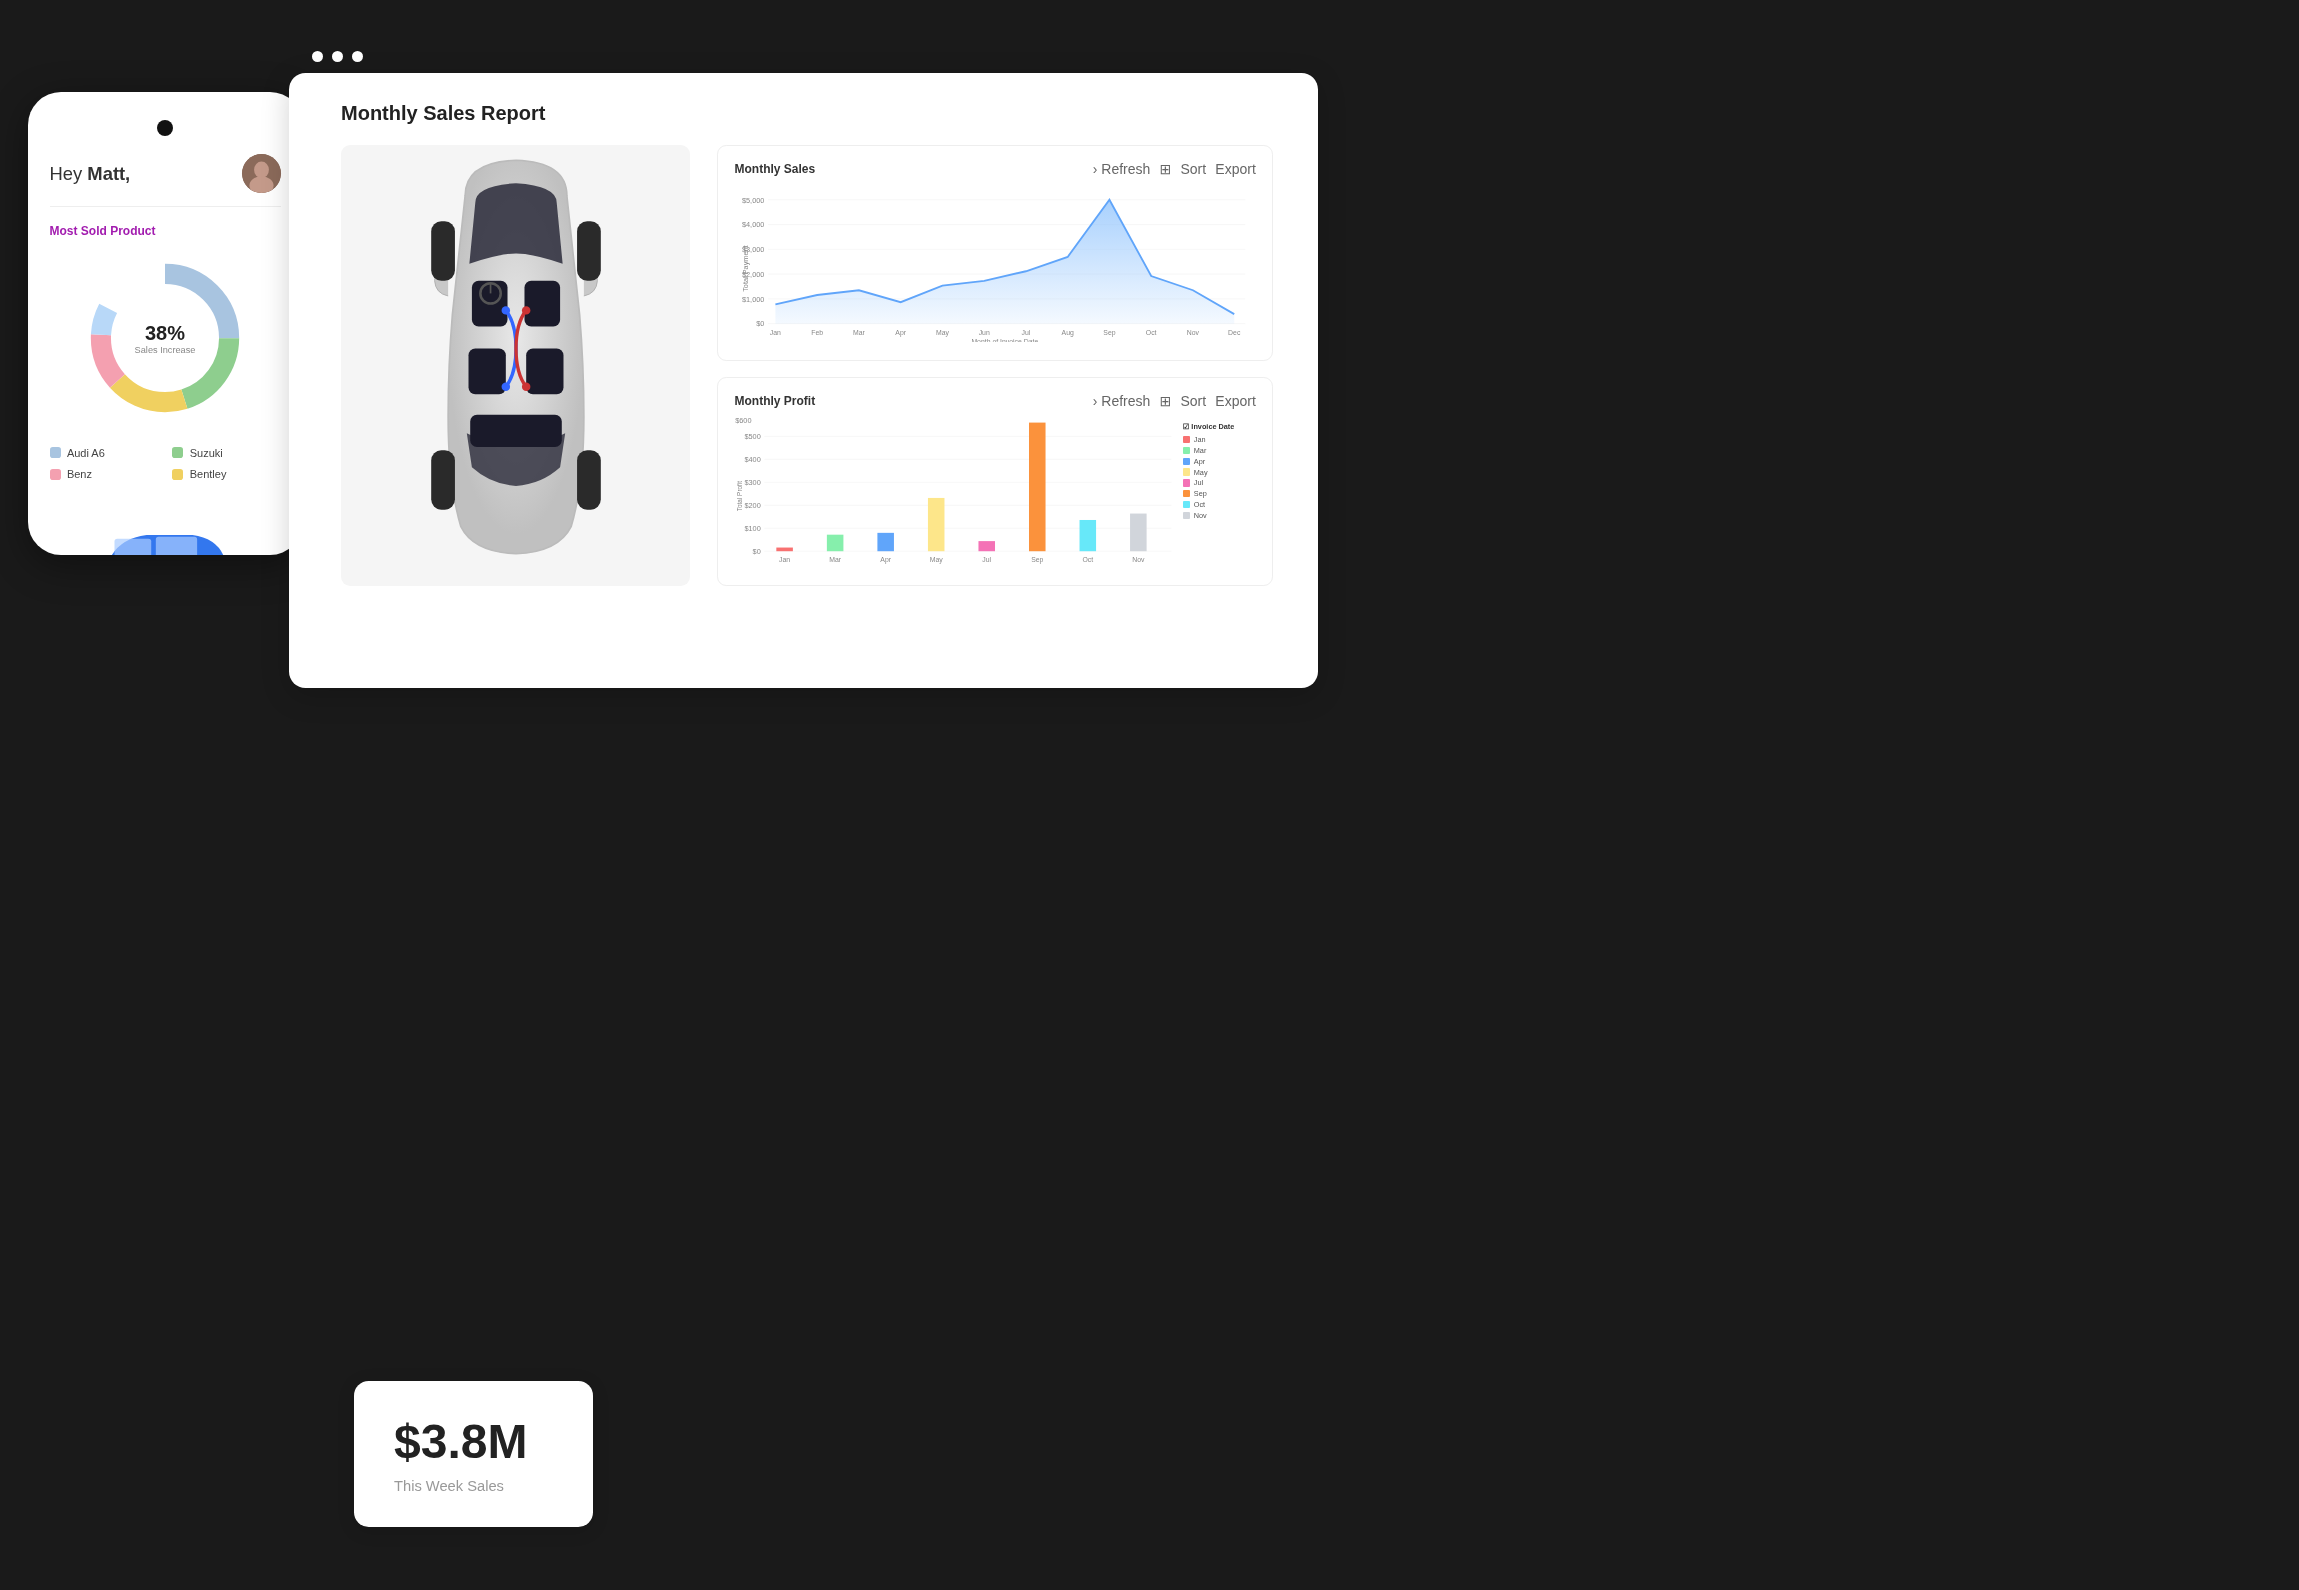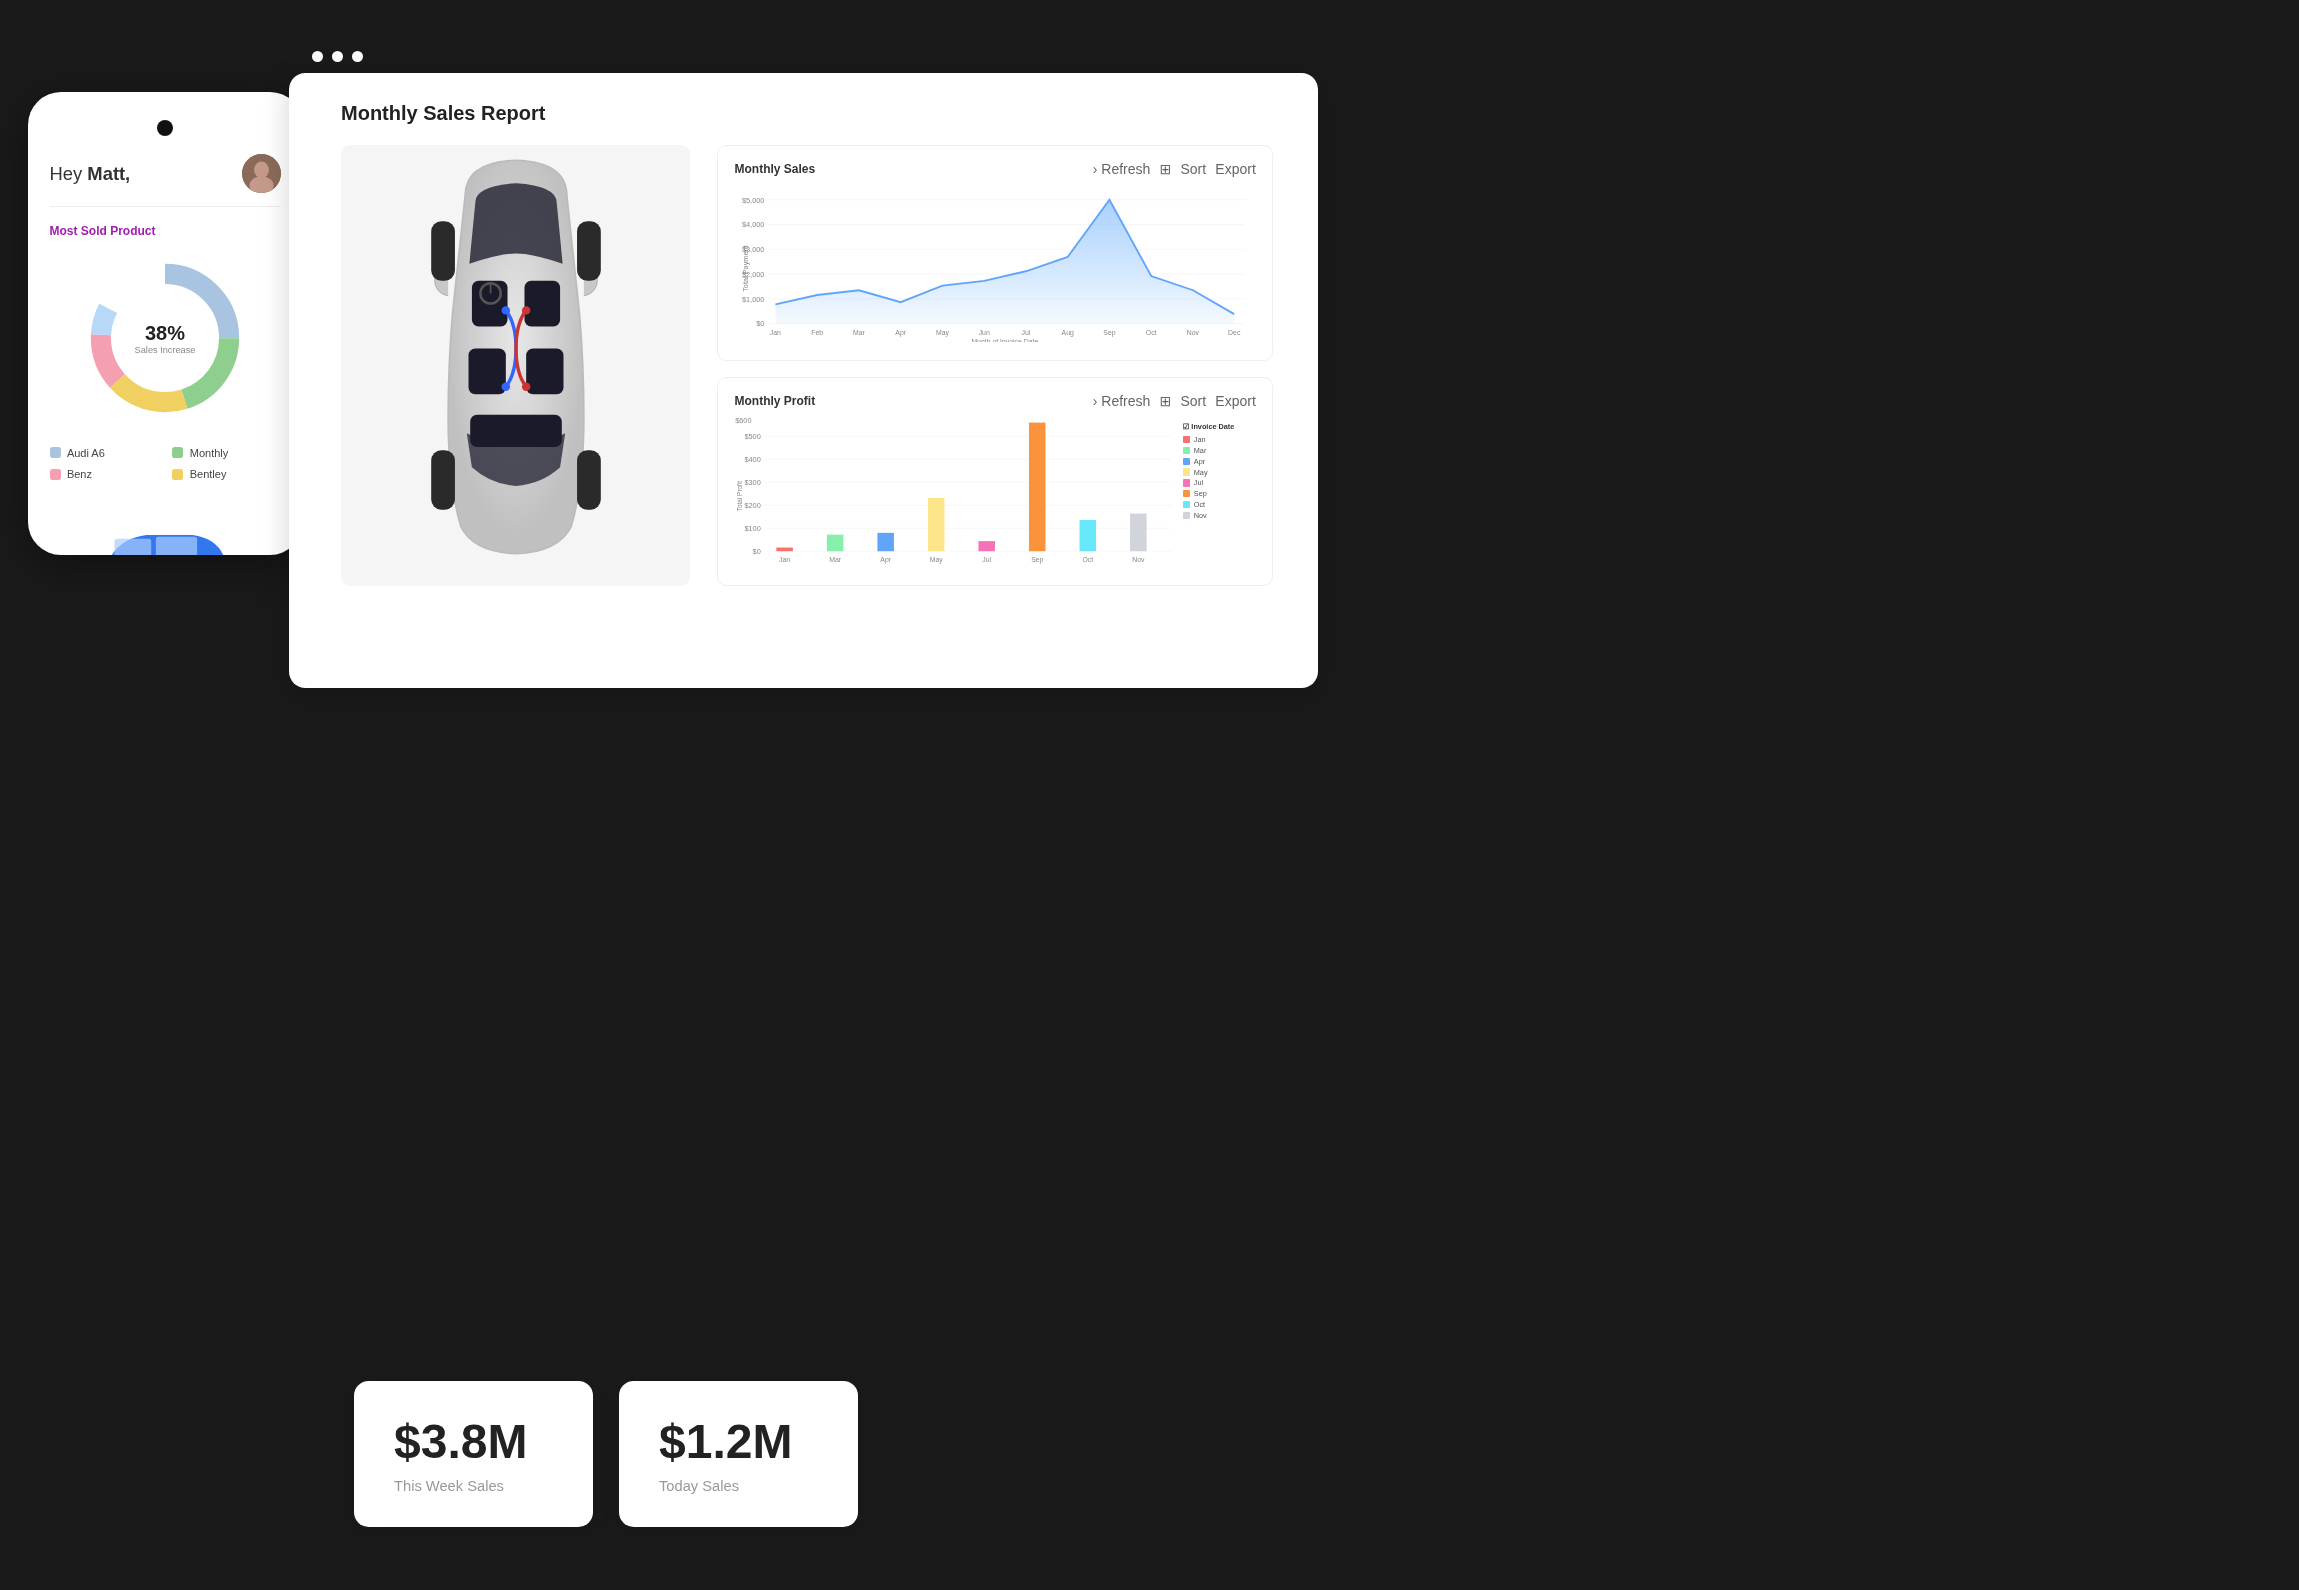--- a/index.html
+++ b/index.html
@@ -294,21 +294,21 @@
     </div>
   </div>
 
   <div class="legend-grid">
     <div class="legend-item">
       <div class="legend-dot" style="background:#a8c4e0;"></div>
       <span>Audi A6</span>
     </div>
     <div class="legend-item">
       <div class="legend-dot" style="background:#8ece8e;"></div>
-      <span>Monthly</span>
+      <span>Suzuki</span>
     </div>
     <div class="legend-item">
       <div class="legend-dot" style="background:#f4a0b0;"></div>
       <span>Benz</span>
     </div>
     <div class="legend-item">
       <div class="legend-dot" style="background:#f0d060;"></div>
       <span>Bentley</span>
     </div>
   </div>
@@ -537,18 +537,14 @@
       </div>
     </div>
   </div>
 </div>
 
 <div class="kpi-row">
   <div class="kpi-card">
     <div class="kpi-value">$3.8M</div>
     <div class="kpi-label">This Week Sales</div>
   </div>
-  <div class="kpi-card">
-    <div class="kpi-value">$1.2M</div>
-    <div class="kpi-label">Today Sales</div>
-  </div>
 </div>
 
 
 </body></html>

